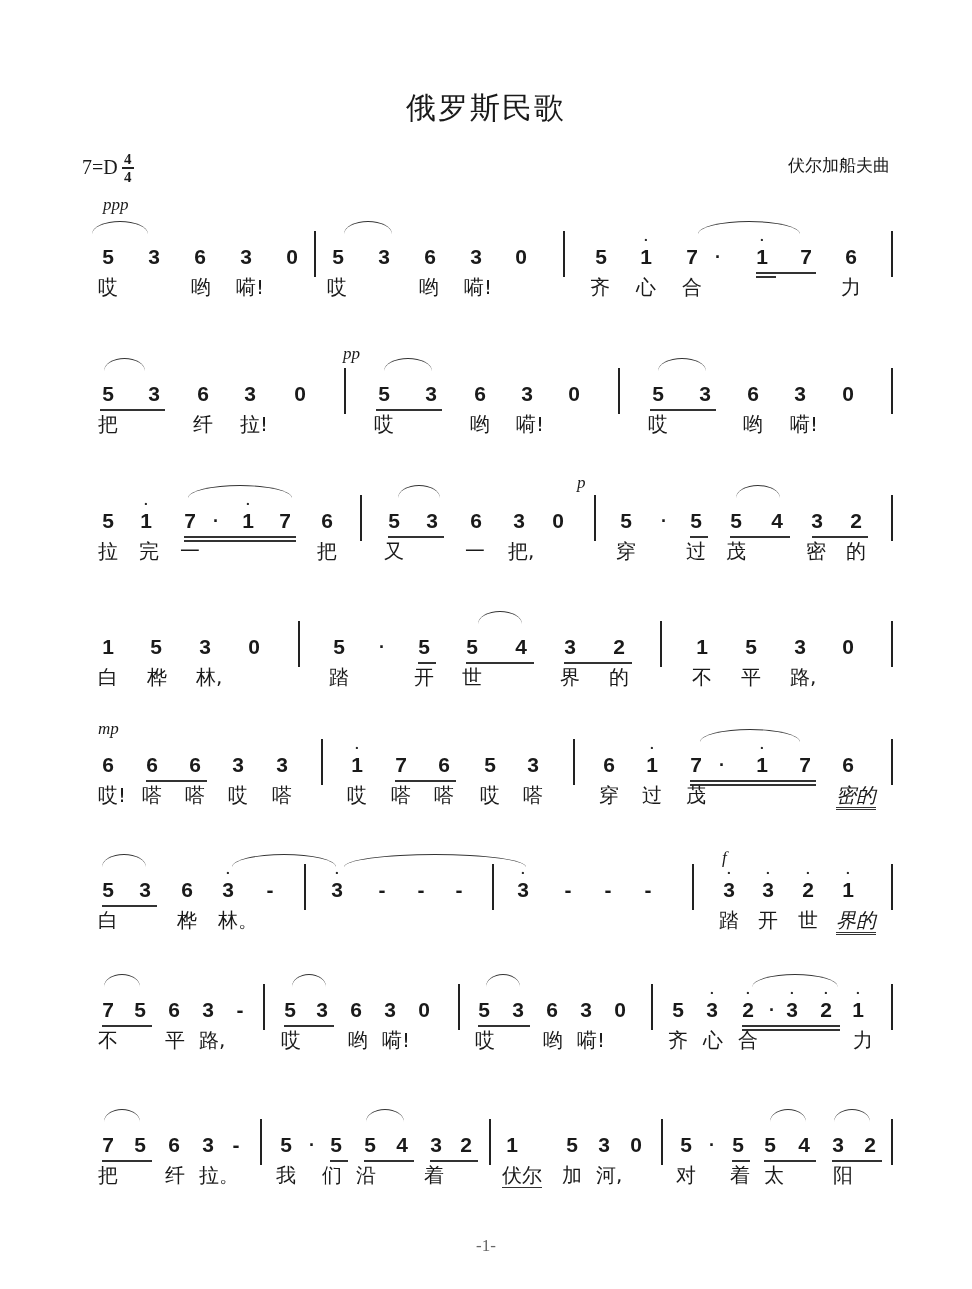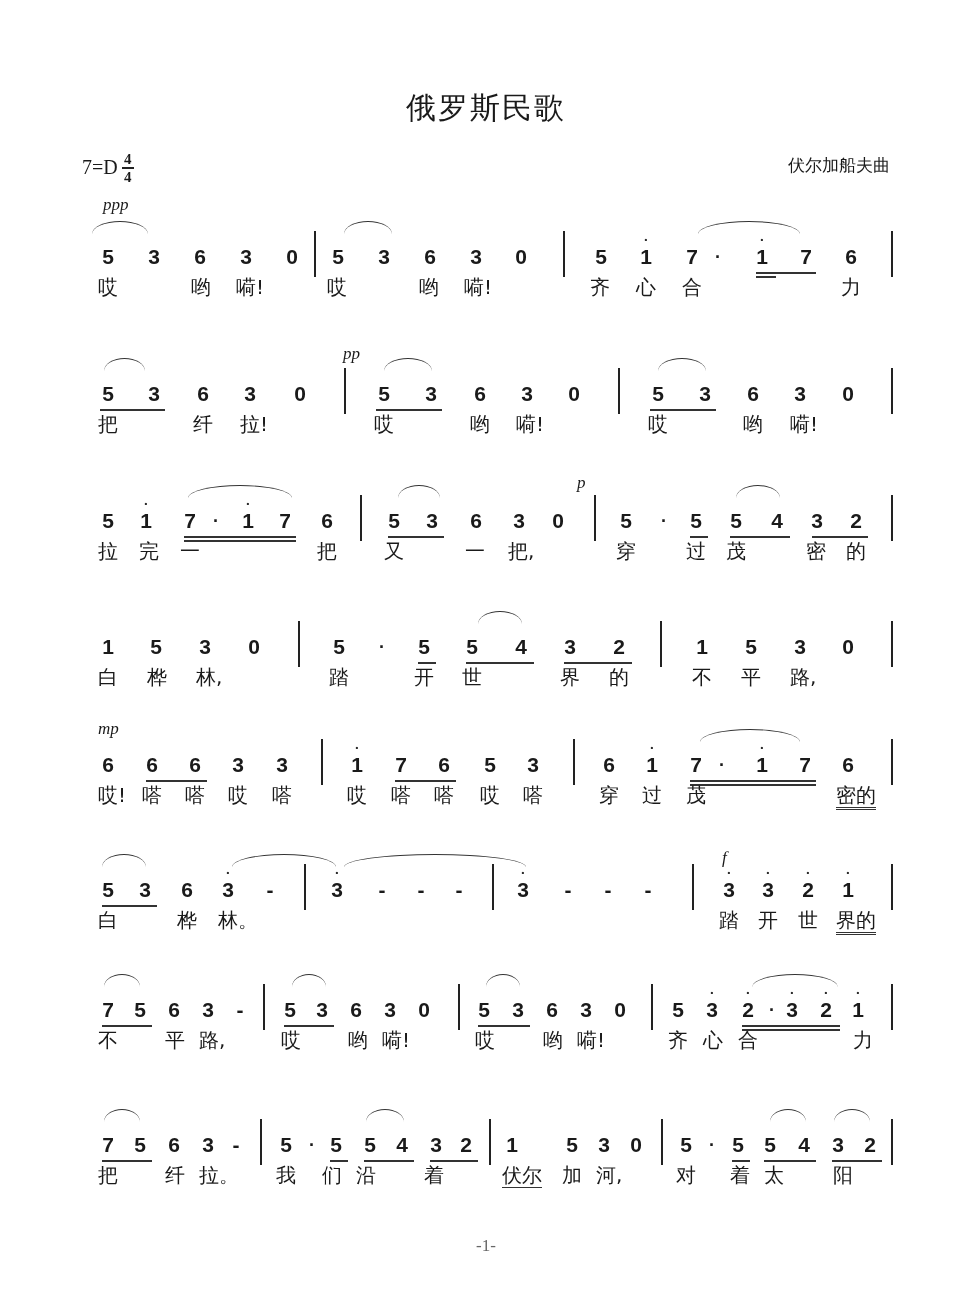--- a/index.html
+++ b/index.html
@@ -8,21 +8,21 @@
   .key{position:absolute;top:152px;left:82px;font-family:"Liberation Serif","DejaVu Serif",serif;font-size:20px;display:flex;align-items:center;}
   .frac{display:inline-flex;flex-direction:column;align-items:center;margin-left:4px;font-weight:bold;font-size:15px;line-height:14px;}
   .frac .bar{width:12px;height:1.5px;background:#222;margin:1px 0;}
   .composer{position:absolute;top:154px;right:82px;font-size:17px;}
   .row{position:absolute;left:0;width:972px;}
   .n{position:absolute;font-family:"Liberation Sans","DejaVu Sans",sans-serif;font-weight:bold;font-size:21px;width:22px;text-align:center;line-height:24px;}
   .n .hd{position:absolute;left:0;right:0;top:-10px;text-align:center;font-size:16px;line-height:10px;}
   .ul{position:absolute;height:1.6px;background:#333;}
   .bl{position:absolute;width:1.8px;background:#222;}
   .ly{position:absolute;font-size:20px;line-height:24px;white-space:nowrap;}
-  .ly.u{border-bottom:3px double #333;}
+  .ly.u{border-bottom:3px double #333;font-style:italic;}
   .ly.u1{border-bottom:1.6px solid #333;}
   .slur{position:absolute;border-top:1.6px solid #333;border-radius:50% 50% 0 0/100% 100% 0 0;height:12px;}
   .dyn{position:absolute;font-family:"Liberation Serif","DejaVu Serif",serif;font-style:italic;font-size:17px;}
   .page-no{position:absolute;top:1236px;left:0;width:972px;text-align:center;font-family:"Liberation Serif",serif;color:#666;font-size:17px;}
 </style>
 </head>
 <body>
 
 <div class="title">俄罗斯民歌</div>
 <div class="key">

